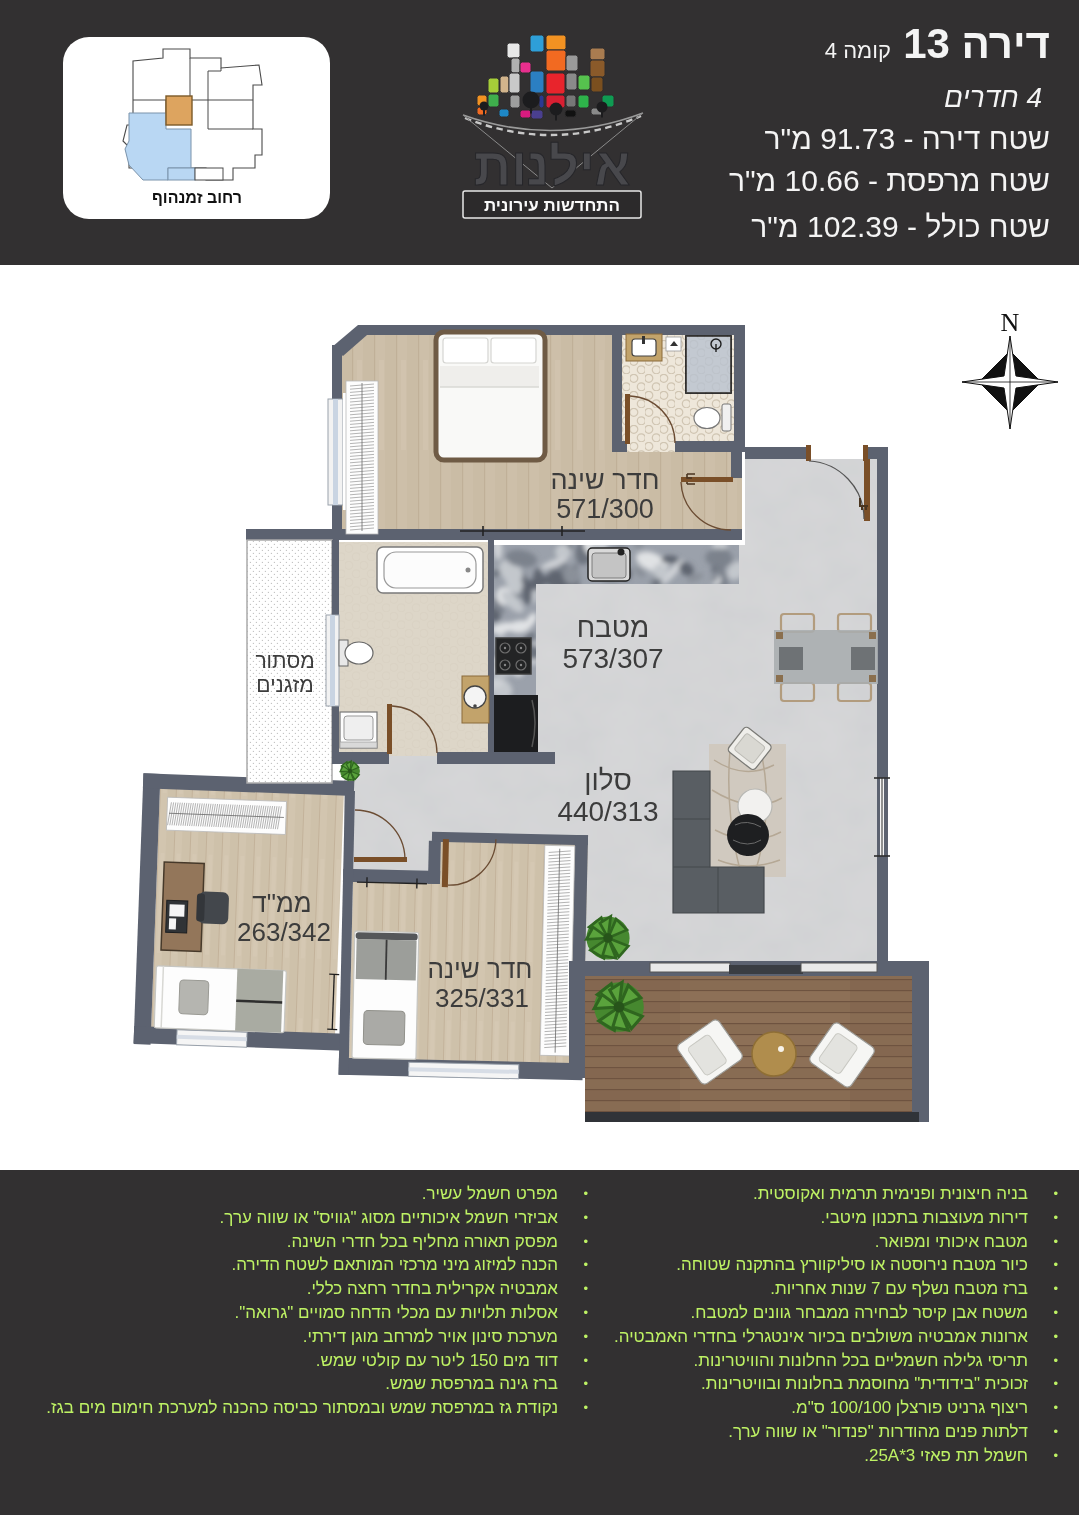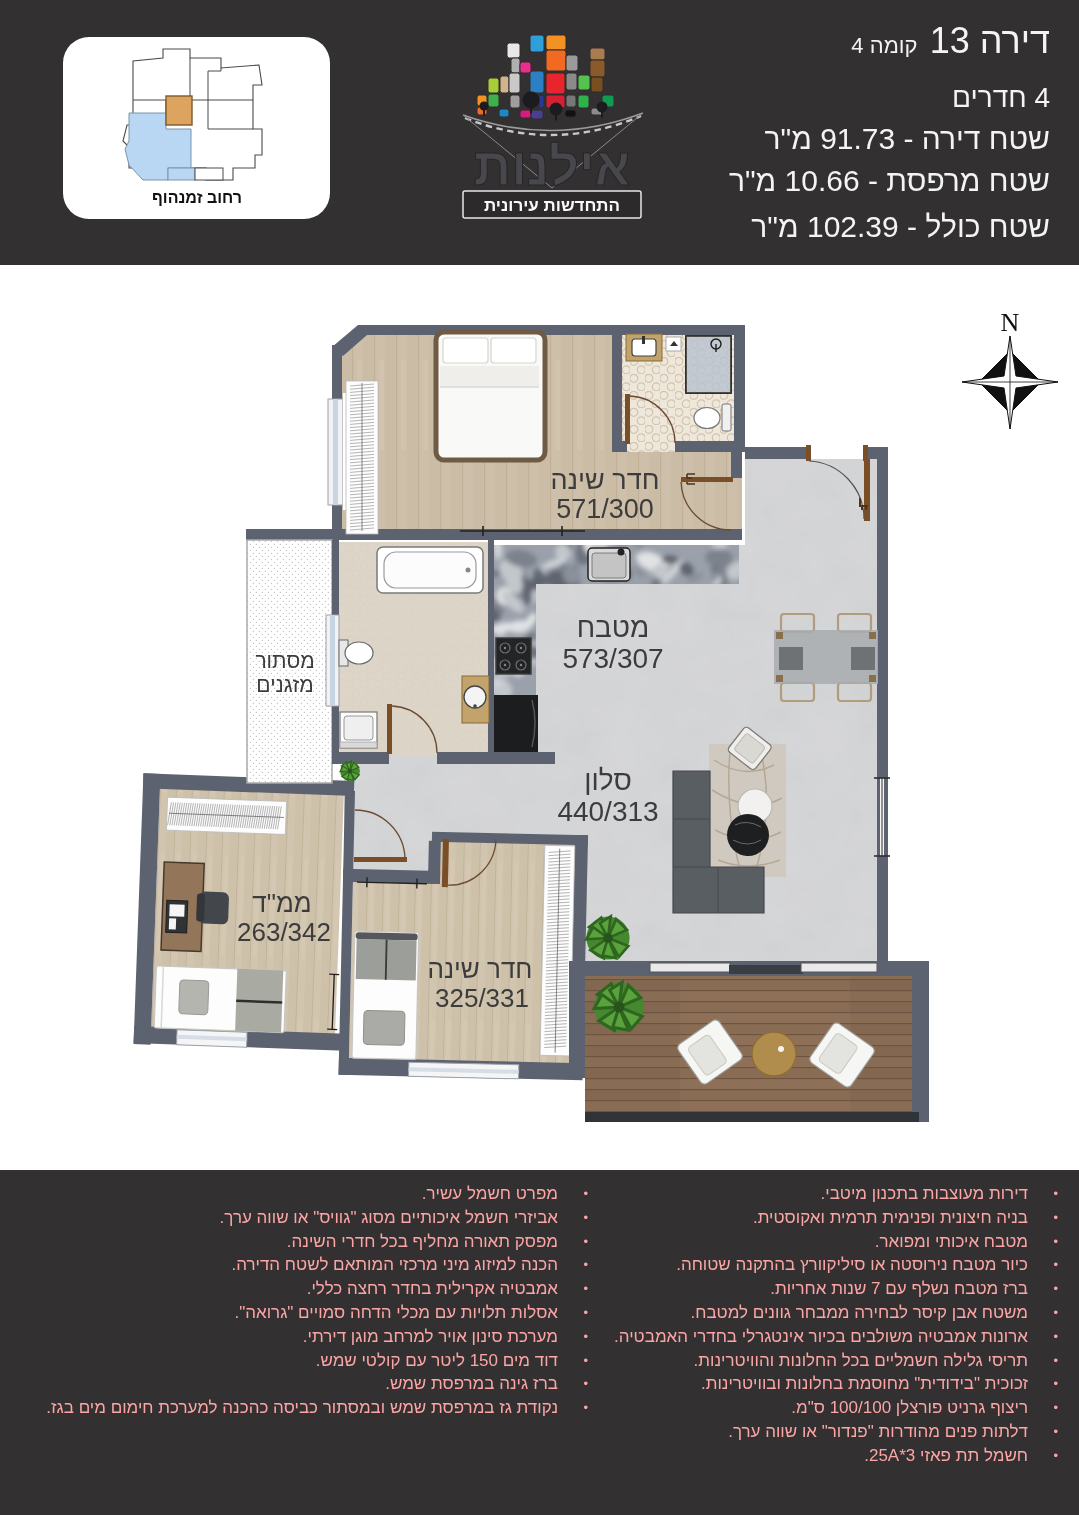--- a/index.html
+++ b/index.html
@@ -2,37 +2,37 @@
 <html lang="he"><head>
 <meta charset="utf-8">
 <style>
   html,body{margin:0;padding:0;}
   body{width:1079px;height:1515px;position:relative;background:#fff;
        font-family:"Liberation Sans",sans-serif;overflow:hidden;}
   .abs{position:absolute;}
   #hdr{left:0;top:0;width:1079px;height:265px;background:#323031;}
   #ftr{left:0;top:1170px;width:1079px;height:345px;background:#323031;}
   #hdrtxt{top:0;right:29px;width:520px;height:260px;color:#f4f4f4;text-align:right;direction:rtl;}
-  .h1{font-size:36px;font-weight:normal;}
+  .h1{font-size:42px;font-weight:bold;}
   .h1b{font-size:22px;font-weight:normal;}
   .h2{font-size:28px;}
   .h3{font-size:30px;}
-  #ftr .col{position:absolute;direction:rtl;text-align:right;color:#fca5a5;
+  #ftr .col{position:absolute;direction:rtl;text-align:right;color:#bef264;
      font-size:17px;line-height:23.8px;}
   #ftr .col div{white-space:nowrap;}
   #ftr .b{display:inline-block;width:30px;font-size:13px;vertical-align:1px;}
 </style>
 </head>
 <body>
 
 <div id="hdr" class="abs"></div>
 
 <div id="hdrtxt" class="abs">
   <div class="abs" style="top:20px;right:0;white-space:nowrap;"><span class="h1">דירה 13</span><span class="h1b">&nbsp;&nbsp;קומה 4</span></div>
-  <div class="abs h2" style="top:82px;right:0;">4 חדרים</div>
+  <div class="abs h2" style="top:82px;right:8px;font-style:italic;">4 חדרים</div>
   <div class="abs h3" style="top:122px;right:0;">שטח דירה - 91.73 מ"ר</div>
   <div class="abs h3" style="top:164px;right:0;">שטח מרפסת - 10.66 מ"ר</div>
   <div class="abs h3" style="top:210px;right:0;">שטח כולל - 102.39 מ"ר</div>
 </div>
 
 <div class="abs" style="left:63px;top:37px;width:267px;height:182px;background:#fff;border-radius:26px;"></div>
 <svg class="abs" style="left:63px;top:37px;" width="267" height="182" viewBox="0 0 267 182">
 
   <g fill="#ffffff" stroke="#4a4a4a" stroke-width="1.1" stroke-linejoin="miter">
     <path d="M70 40 L70 24 L100 21 L100 12 L127 12 L127 21 L158 21 L158 31 L196 28 L199 48 L190 48 L190 92 L199 92 L199 118 L192 118 L192 131 L170 131 L170 143 L143 143 L143 131 L66 131 L66 110 L60 104 L64 88 L70 88 Z"></path>
@@ -707,22 +707,22 @@
 <text x="1010" y="331" text-anchor="middle" font-size="26" font-family="'Liberation Serif',serif" fill="#111" stroke="none">N</text>
 <polygon points="1010,351 1041,382 1010,413 979,382" fill="#111"></polygon>
 <polygon points="1010,336 1016,376 1058,382 1016,388 1010,429 1004,388 962,382 1004,376" fill="#fff"></polygon>
 <line x1="1010" y1="336" x2="1010" y2="429" stroke-width="0.8"></line>
 <line x1="962" y1="382" x2="1058" y2="382" stroke-width="0.8"></line>
 </g>
 </svg>
 
 <div id="ftr" class="abs">
   <div class="col" style="top:12px;right:21px;">
+    <div><span class="b">•</span>בניה חיצונית ופנימית תרמית ואקוסטית.</div>
     <div><span class="b">•</span>דירות מעוצבות בתכנון מיטבי.</div>
-    <div><span class="b">•</span>בניה חיצונית ופנימית תרמית ואקוסטית.</div>
     <div><span class="b">•</span>מטבח איכותי ומפואר.</div>
     <div><span class="b">•</span>כיור מטבח נירוסטה או סיליקוורץ בהתקנה שטוחה.</div>
     <div><span class="b">•</span>ברז מטבח נשלף עם 7 שנות אחריות.</div>
     <div><span class="b">•</span>משטח אבן קיסר לבחירה ממבחר גוונים למטבח.</div>
     <div><span class="b">•</span>ארונות אמבטיה משולבים בכיור אינטגרלי בחדרי האמבטיה.</div>
     <div><span class="b">•</span>תריסי גלילה חשמליים בכל החלונות והוויטרינות.</div>
     <div><span class="b">•</span>זכוכית "בידודית" מחוסמת בחלונות ובוויטרינות.</div>
     <div><span class="b">•</span>ריצוף גרניט פורצלן 100/100 ס"מ.</div>
     <div><span class="b">•</span>דלתות פנים מהודרות "פנדור" או שווה ערך.</div>
     <div><span class="b">•</span>חשמל תת פאזי 3*25A.</div>

